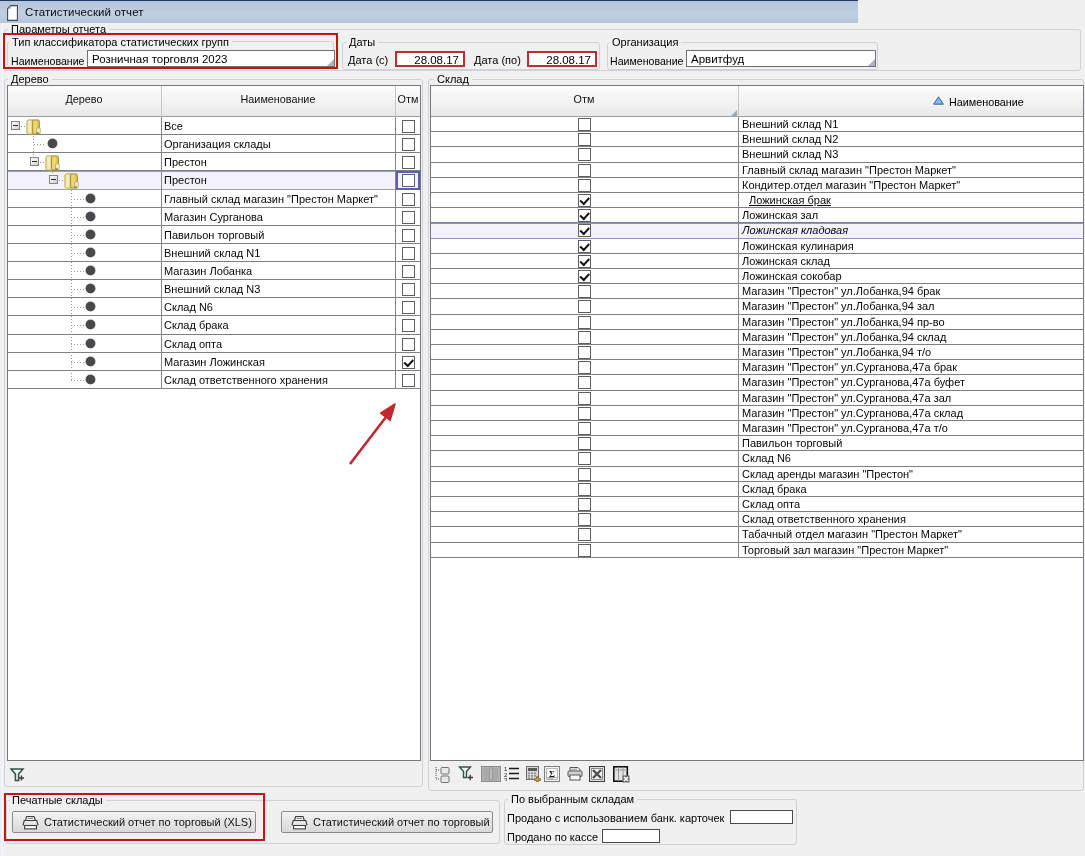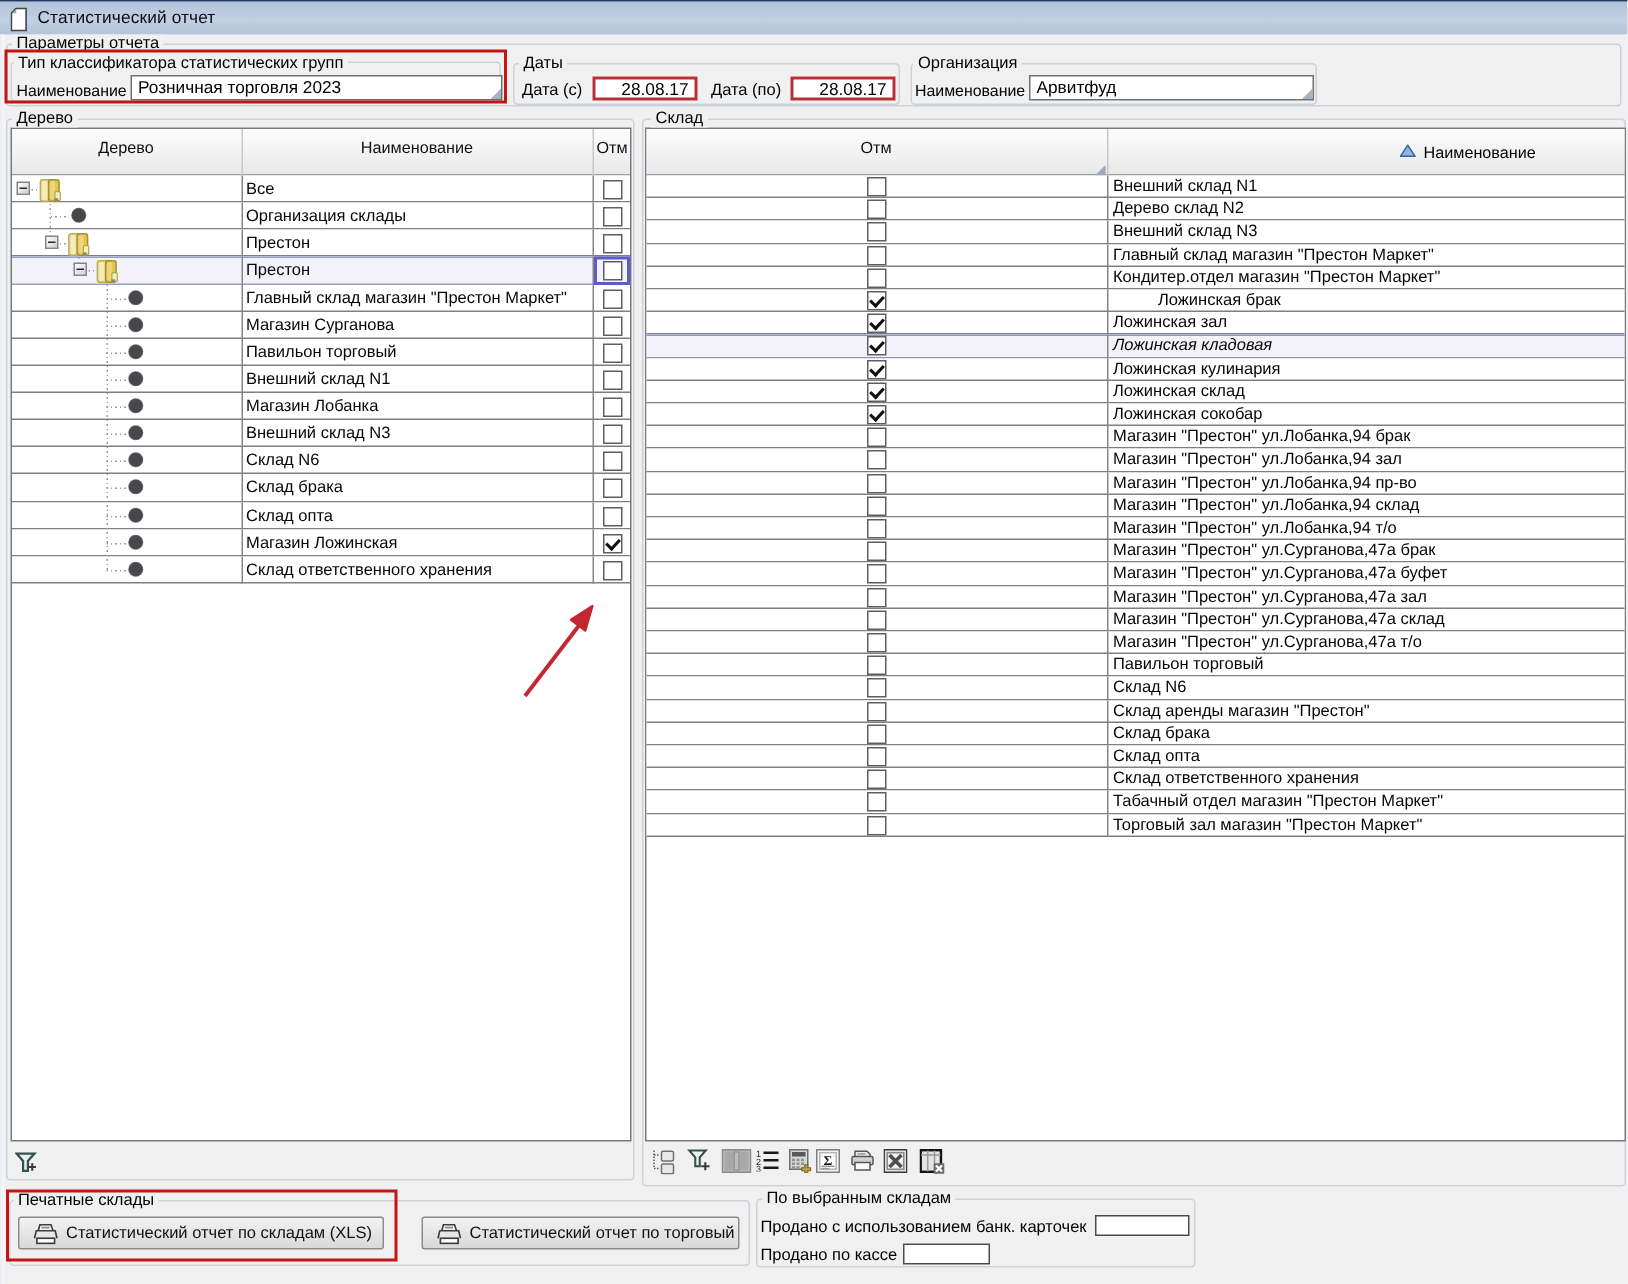--- a/index.html
+++ b/index.html
@@ -1,18 +1,18 @@
 <!DOCTYPE html>
 <html><head><meta charset="utf-8"><style>
 
 *{margin:0;padding:0;box-sizing:border-box;}
 html,body{width:1085px;height:856px;overflow:hidden;}
 body{font-family:"Liberation Sans",sans-serif;font-size:11px;color:#000;background:#f0f0f0;position:relative;}
 .abs{position:absolute;}
-.titlebar{position:absolute;left:0;top:0;width:1085px;height:23px;
+.titlebar{position:absolute;left:0;top:0;width:858px;height:23px;
  background:linear-gradient(#b3c4da,#c1cfe2 55%,#b4c5db);border-top:1px solid #1d3a62;}
 .titlebar .cap{position:absolute;left:25px;top:5px;font-size:11.5px;color:#0b0b16;letter-spacing:0.1px;}
 .gb{position:absolute;border:1px solid #cdd2d8;border-radius:3px;}
 .gb-lab{position:absolute;background:#f0f0f0;padding:0 3px;font-size:11px;white-space:nowrap;z-index:5;}
 .redbox{position:absolute;border:2px solid #c41414;z-index:40;}
 .tb{position:absolute;background:#fff;border:1px solid #6f7074;}
 .tb .tri{position:absolute;right:0;bottom:0;width:0;height:0;border-left:7px solid transparent;border-bottom:7px solid #a8b2c0;}
 .tb .txt{position:absolute;left:4px;top:2px;white-space:nowrap;font-size:11.5px;}
 .datebox{position:absolute;border:2px solid #b83036;background:#fff;text-align:right;padding-right:4px;font-size:11.5px;line-height:12px;padding-top:1px;}
 .tbl{position:absolute;background:#fff;border:1px solid #77787c;}
@@ -227,37 +227,37 @@
     <path d="M5.5 0.8 L10.4 8.2 L0.6 8.2 Z" fill="#8cb5e2" stroke="#33669f" stroke-width="1" stroke-linejoin="round"></path>
   </svg>
 <div class="abs" style="left:949px;top:96px;font-size:10.8px;">Наименование</div>
 <div class="row" style="left:431px;width:652px;top:117px;height:15px;"></div>
 <div class="abs" style="left:738px;top:117px;width:1px;height:15px;background:#85868a;"></div>
 <div class="cb" style="left:578px;top:118px;"></div>
 <div class="cell-t" style="left:742px;top:118px;">Внешний склад N1</div>
 <div class="row" style="left:431px;width:652px;top:132px;height:15px;"></div>
 <div class="abs" style="left:738px;top:132px;width:1px;height:15px;background:#85868a;"></div>
 <div class="cb" style="left:578px;top:133px;"></div>
-<div class="cell-t" style="left:742px;top:133px;">Дерево склад N2</div>
+<div class="cell-t" style="left:742px;top:133px;">Внешний склад N2</div>
 <div class="row" style="left:431px;width:652px;top:147px;height:16px;"></div>
 <div class="abs" style="left:738px;top:147px;width:1px;height:16px;background:#85868a;"></div>
 <div class="cb" style="left:578px;top:148px;"></div>
 <div class="cell-t" style="left:742px;top:148px;">Внешний склад N3</div>
 <div class="row" style="left:431px;width:652px;top:163px;height:15px;"></div>
 <div class="abs" style="left:738px;top:163px;width:1px;height:15px;background:#85868a;"></div>
 <div class="cb" style="left:578px;top:164px;"></div>
 <div class="cell-t" style="left:742px;top:164px;">Главный склад магазин "Престон Маркет"</div>
 <div class="row" style="left:431px;width:652px;top:178px;height:15px;"></div>
 <div class="abs" style="left:738px;top:178px;width:1px;height:15px;background:#85868a;"></div>
 <div class="cb" style="left:578px;top:179px;"></div>
 <div class="cell-t" style="left:742px;top:179px;">Кондитер.отдел магазин "Престон Маркет"</div>
 <div class="row" style="left:431px;width:652px;top:193px;height:15px;"></div>
 <div class="abs" style="left:738px;top:193px;width:1px;height:15px;background:#85868a;"></div>
 <div class="cb ck" style="left:578px;top:194px;"></div>
-<div class="cell-t" style="left:772px;top:194px;">Ложинская брак</div>
+<div class="cell-t" style="left:749px;top:194px;text-decoration:underline;">Ложинская брак</div>
 <div class="row" style="left:431px;width:652px;top:208px;height:15px;"></div>
 <div class="abs" style="left:738px;top:208px;width:1px;height:15px;background:#85868a;"></div>
 <div class="cb ck" style="left:578px;top:209px;"></div>
 <div class="cell-t" style="left:742px;top:209px;">Ложинская зал</div>
 <div class="row hl" style="left:431px;width:652px;top:223px;height:16px;border-top:1.5px solid #9193c6;border-bottom:1.5px solid #9193c6;"></div>
 <div class="abs" style="left:738px;top:223px;width:1px;height:16px;background:#85868a;"></div>
 <div class="cb ck" style="left:578px;top:224px;"></div>
 <div class="cell-t" style="left:742px;top:224px;font-style:italic;">Ложинская кладовая</div>
 <div class="row" style="left:431px;width:652px;top:239px;height:15px;"></div>
 <div class="abs" style="left:738px;top:239px;width:1px;height:15px;background:#85868a;"></div>
@@ -404,21 +404,21 @@
 </svg></div>
 <div class="gb" style="left:6px;top:800px;width:494px;height:44px;"></div>
 <div class="gb-lab" style="left:9px;top:794px;">Печатные склады</div>
 <div class="btn" style="left:12px;top:811px;width:244px;height:22px;">
     <svg width="17" height="15" viewBox="0 0 17 15" style="margin:0 5px 0 9px;flex:none;">
 <path d="M3.5 5.5 L4.6 1.5 L12 1.5 L13.4 5.5" fill="#f3f3f3" stroke="#3d3d3d" stroke-width="1.1"></path>
 <path d="M1 10.5 L2.2 5.5 L14.8 5.5 L16 10.5" fill="#e7e7e7" stroke="#3d3d3d" stroke-width="1.1"></path>
 <rect x="2.6" y="10.5" width="11.8" height="3.4" fill="#fdfdfd" stroke="#3d3d3d" stroke-width="1.1"></rect>
 <rect x="5.6" y="2.8" width="5.4" height="1.2" fill="#8f8f8f"></rect>
 </svg>
-    <span>Статистический отчет по складам (XLS)</span>
+    <span>Статистический отчет по торговый (XLS)</span>
   </div>
 <div class="btn" style="left:281px;top:811px;width:212px;height:22px;">
     <svg width="17" height="15" viewBox="0 0 17 15" style="margin:0 5px 0 9px;flex:none;">
 <path d="M3.5 5.5 L4.6 1.5 L12 1.5 L13.4 5.5" fill="#f3f3f3" stroke="#3d3d3d" stroke-width="1.1"></path>
 <path d="M1 10.5 L2.2 5.5 L14.8 5.5 L16 10.5" fill="#e7e7e7" stroke="#3d3d3d" stroke-width="1.1"></path>
 <rect x="2.6" y="10.5" width="11.8" height="3.4" fill="#fdfdfd" stroke="#3d3d3d" stroke-width="1.1"></rect>
 <rect x="5.6" y="2.8" width="5.4" height="1.2" fill="#8f8f8f"></rect>
 </svg>
     <span>Статистический отчет по торговый</span>
   </div>

